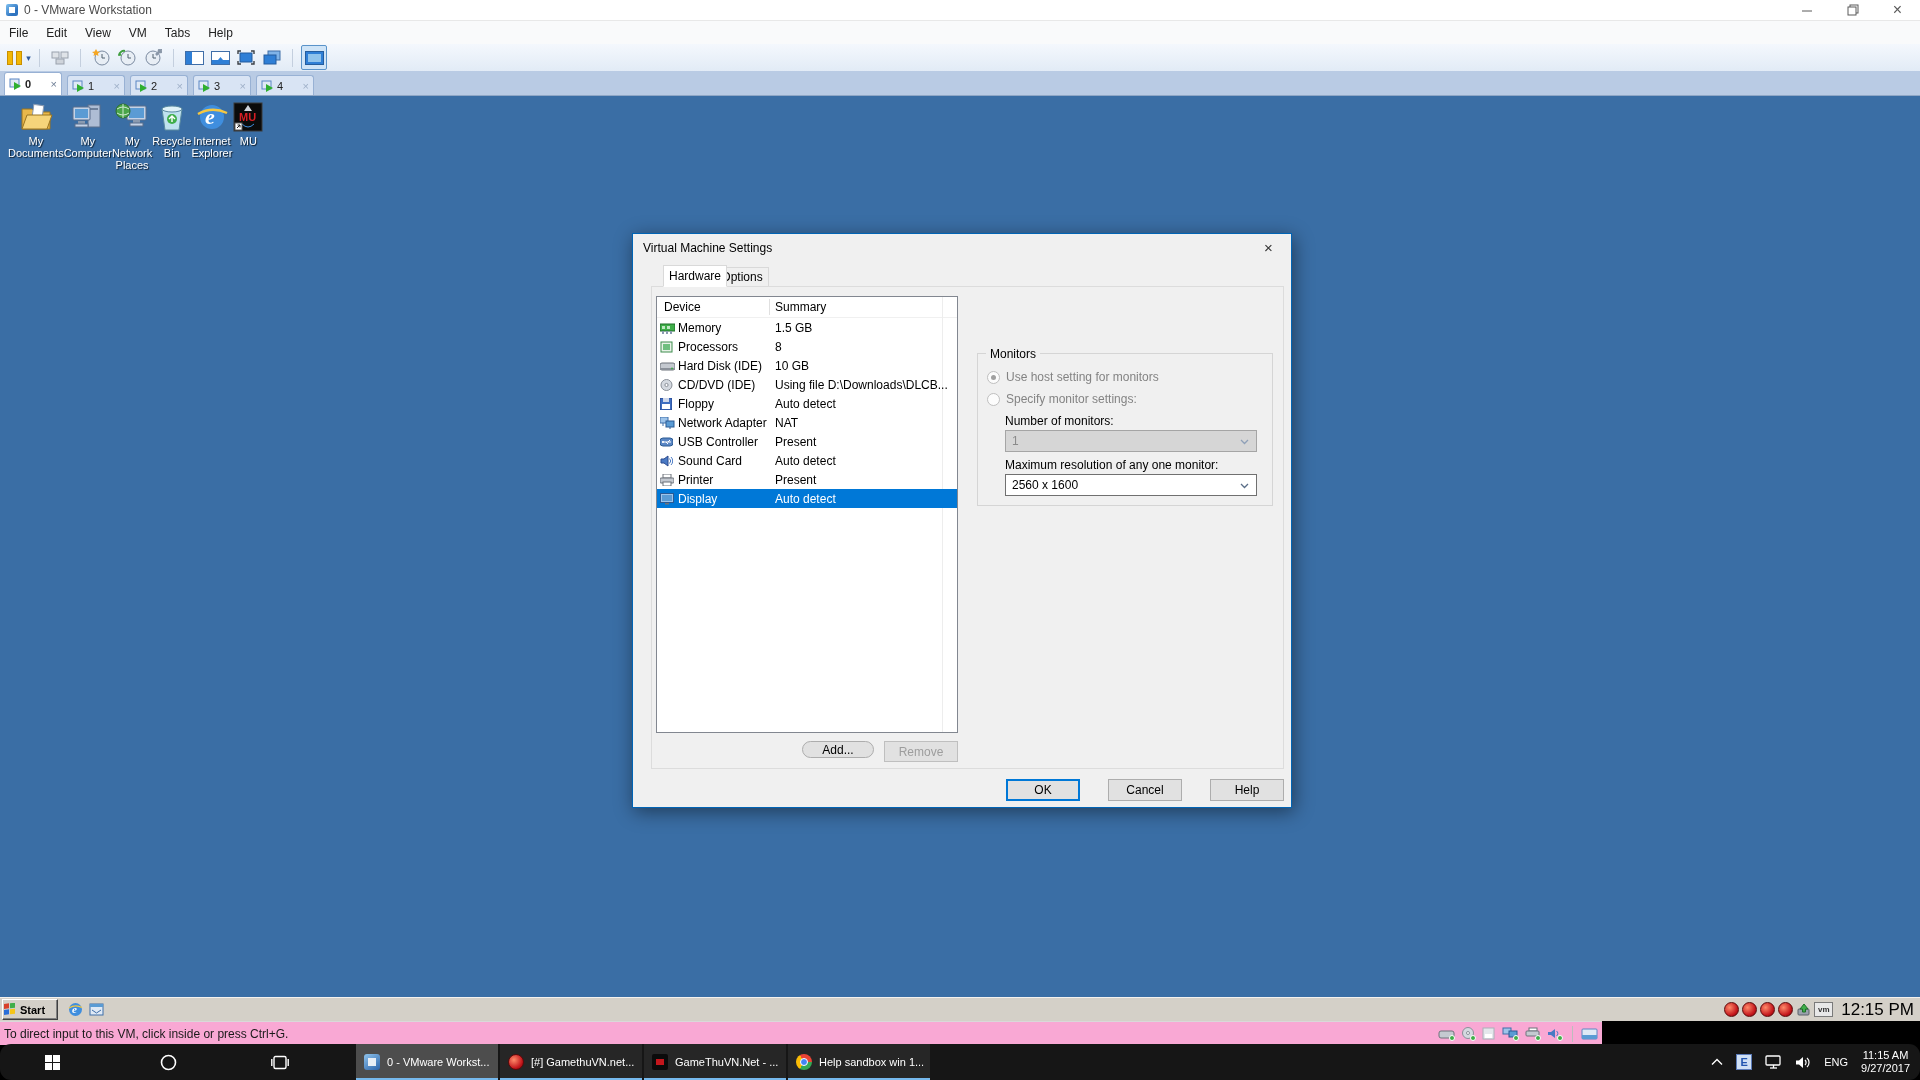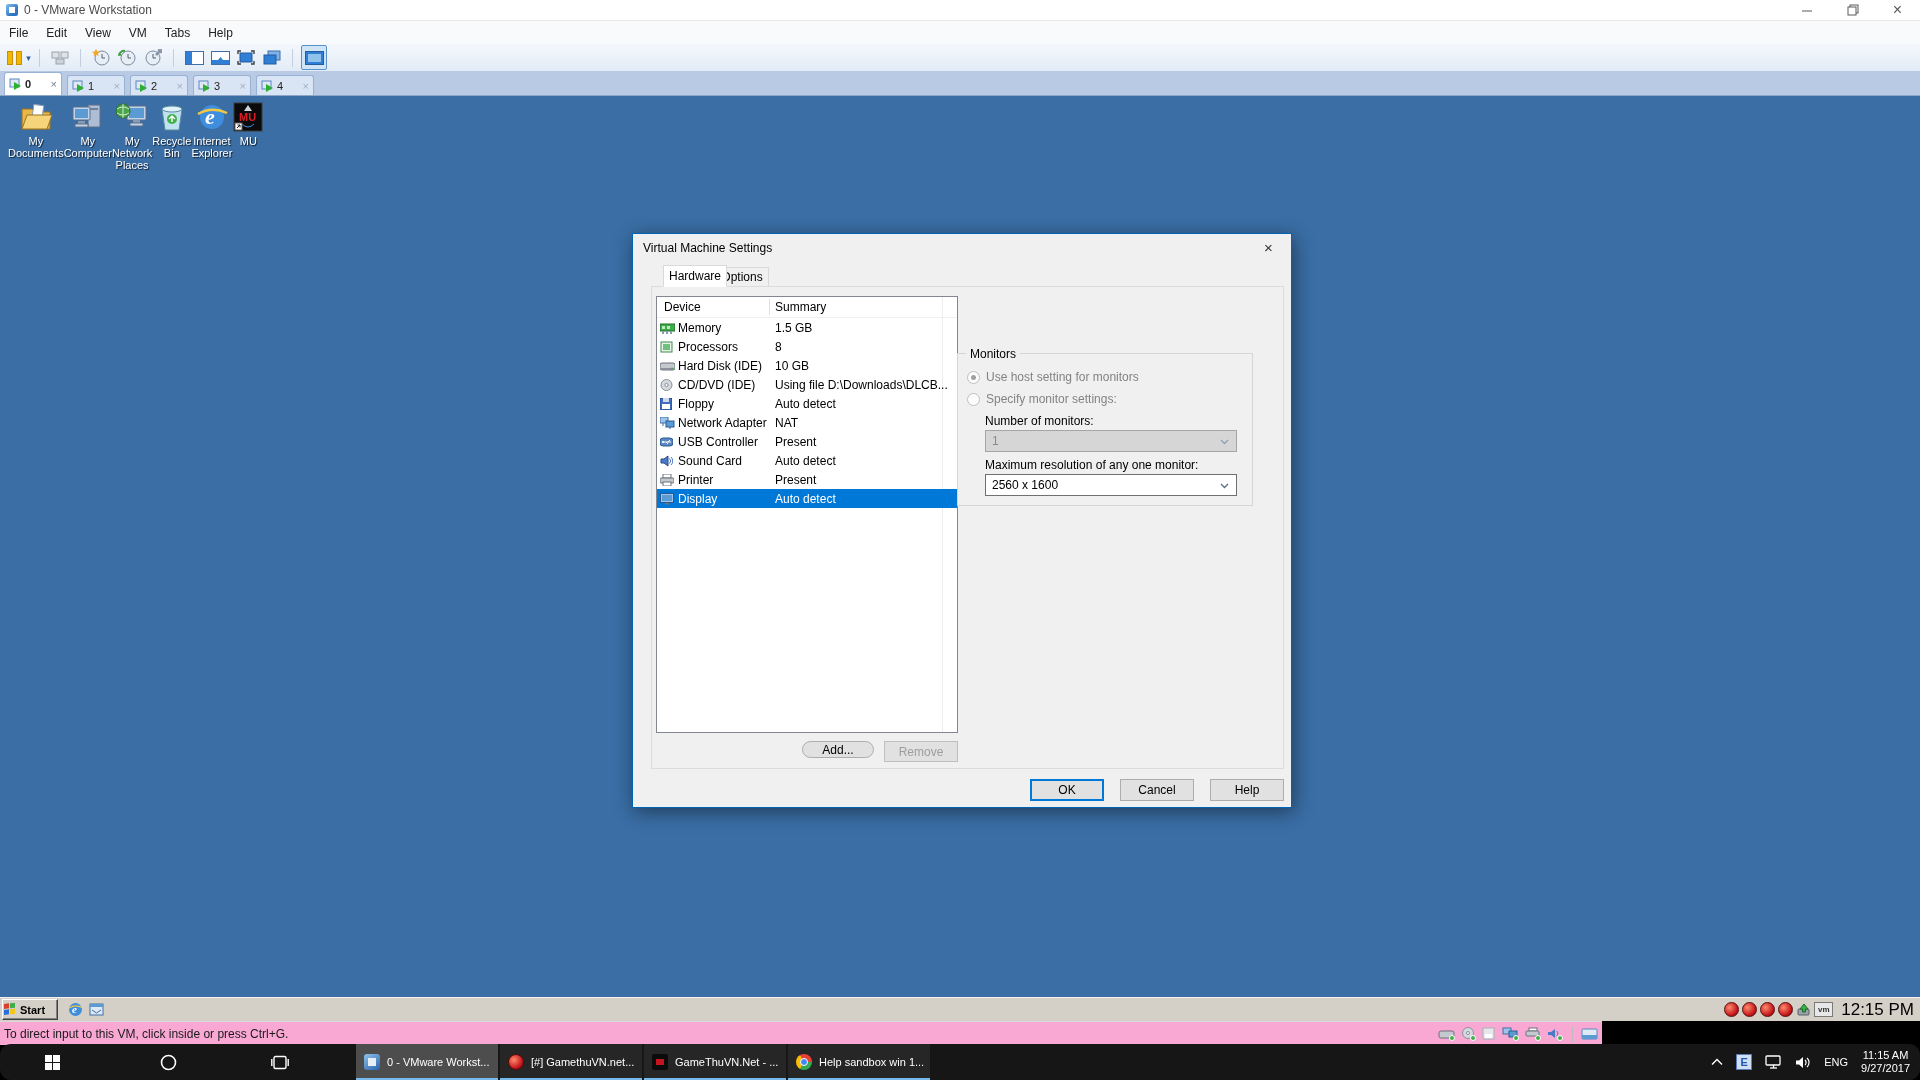--- a/index.html
+++ b/index.html
@@ -85,27 +85,27 @@
   .lrow .dsum{position:absolute;left:118px;color:#000;white-space:nowrap;}
   .lrow.sel{background:#0078d7;}
   .lrow.sel .dname,.lrow.sel .dsum{color:#ffffff;}
 
   .btn{background:#e1e1e1;border:1px solid #adadad;font-size:12px;color:#000;
        display:flex;align-items:center;justify-content:center;box-sizing:border-box;}
   .btn.disabled{color:#9d9d9d;border-color:#bfbfbf;}
   .btn.default{border:2px solid #0078d7;}
   .addbtn{position:absolute;left:169px;top:507px;width:72px;height:17px;z-index:2;border-radius:10px;}
   .rembtn{position:absolute;left:251px;top:507px;width:74px;height:21px;z-index:2;}
-  .okrow{position:absolute;right:7px;top:545px;display:flex;gap:16px;z-index:2;}
+  .okrow{position:absolute;right:7px;top:545px;display:flex;gap:28px;z-index:2;}
   .okrow .btn{width:74px;height:22px;}
 
   .group{position:absolute;border:1px solid #d5d5d5;box-sizing:border-box;z-index:2;}
   .group .gtitle{position:absolute;left:8px;top:-7px;background:#f0f0f0;padding:0 4px;font-size:12px;color:#000;}
   .g1{left:344px;top:62px;width:296px;height:52px;}
-  .g2{left:324px;top:119px;width:296px;height:153px;}
+  .g2{left:344px;top:119px;width:296px;height:153px;}
   .ctl-row{position:absolute;display:flex;align-items:center;font-size:12px;color:#838383;}
   .cbox{width:13px;height:13px;border:1px solid #bfbfbf;background:#fcfcfc;margin-right:6px;
         display:flex;align-items:center;justify-content:center;color:#9a9a9a;font-size:11px;line-height:11px;}
   .radio{width:13px;height:13px;border:1px solid #bfbfbf;border-radius:50%;background:#fcfcfc;margin-right:6px;
          display:flex;align-items:center;justify-content:center;box-sizing:border-box;}
   .radio.on i{width:5px;height:5px;border-radius:50%;background:#a0a0a0;display:block;}
   .flabel{position:absolute;font-size:12px;color:#000;}
   .combo{position:absolute;height:22px;box-sizing:border-box;border:1px solid #8a8a8a;font-size:12px;
          display:flex;align-items:center;padding-left:6px;}
   .combo .chev{margin-left:auto;margin-right:7px;}

